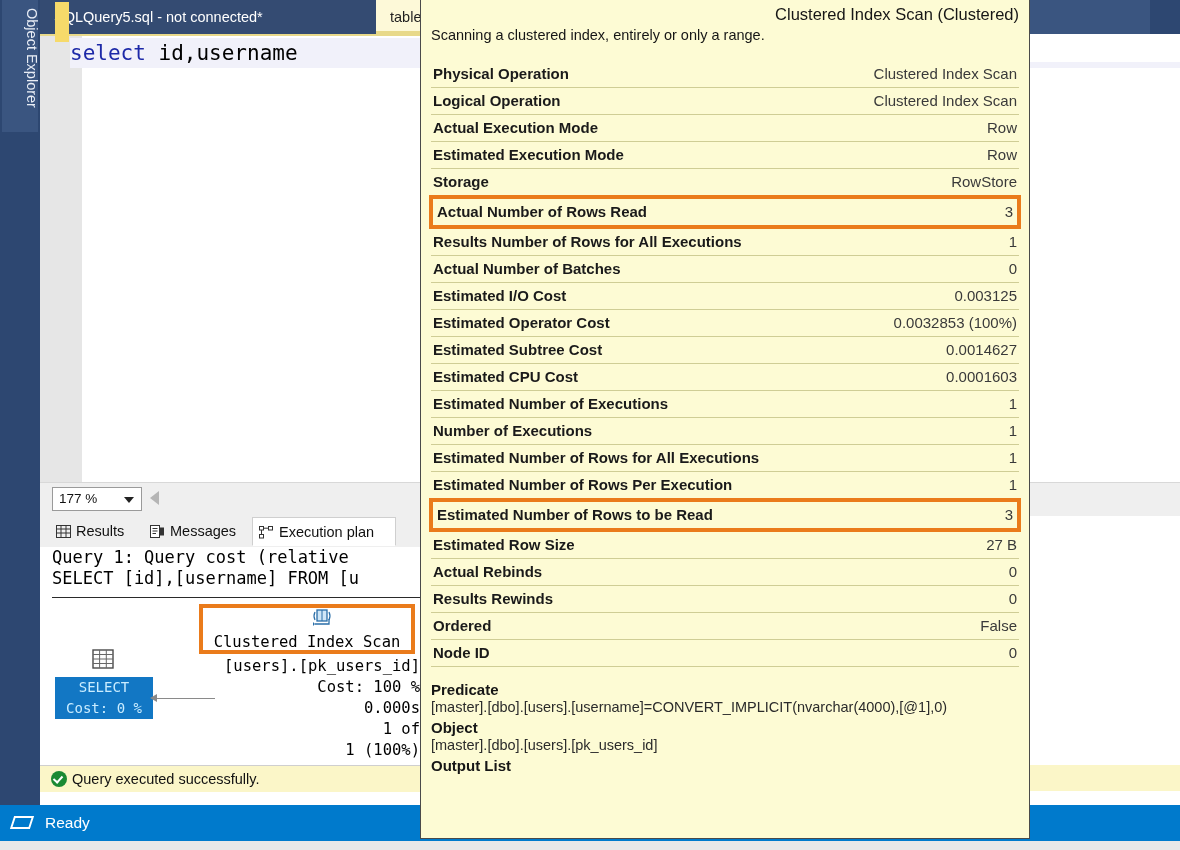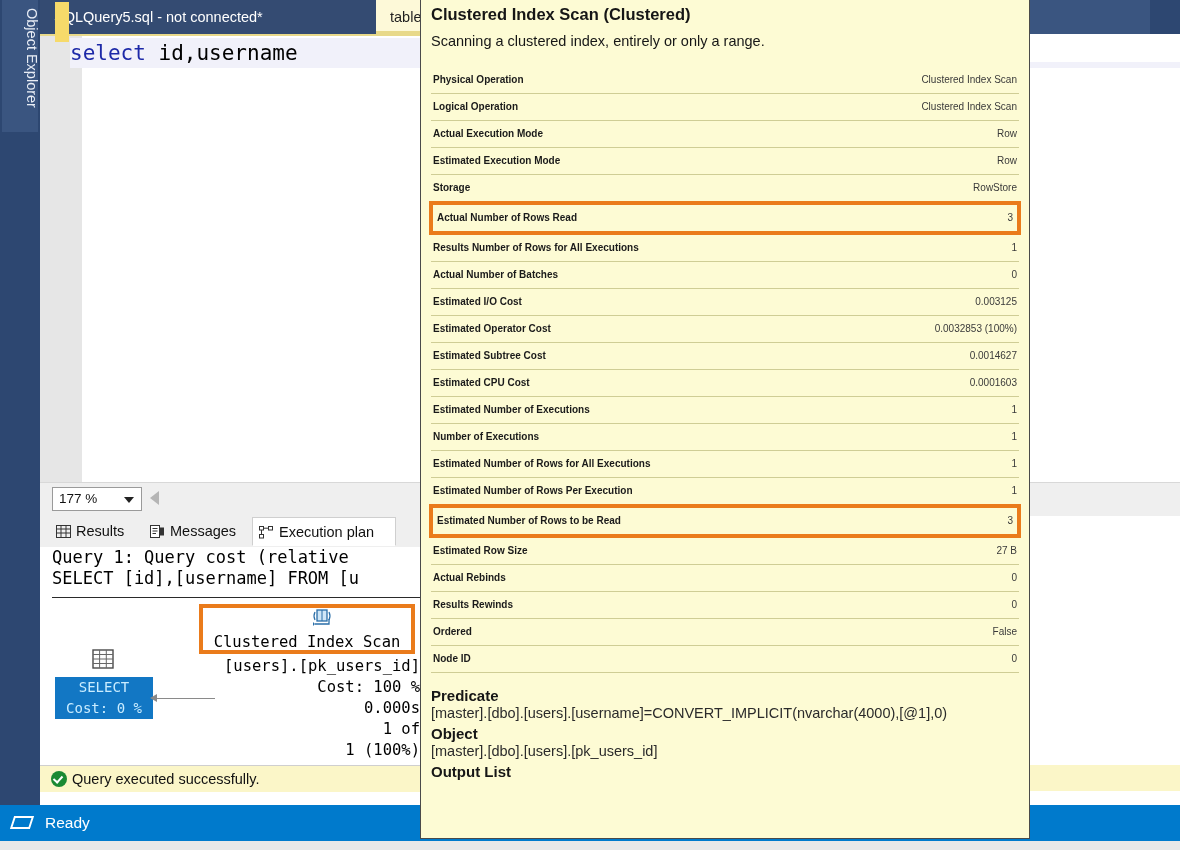--- a/index.html
+++ b/index.html
@@ -359,39 +359,39 @@
     height: 839px;
     background: #fdfbd4;
     border: 1px solid #4a4a4a;
     border-top: none;
     box-sizing: border-box;
     overflow: hidden;
     z-index: 50;
   }
   #tooltip-title {
     margin: 5px 10px 0 10px;
-    text-align: left;
+    text-align: right;
     font-size: 16.5px;
-    font-weight: bold;
+    font-weight: normal;
     color: #161616;
   }
   #tooltip-desc {
-    margin: 9px 10px 0 10px;
+    margin: 3px 10px 0 10px;
     font-size: 14.5px;
     color: #161616;
   }
   #tooltip-table {
     margin: 18px 8px 0 8px;
     border-collapse: collapse;
     width: calc(100% - 16px);
   }
   #tooltip-table td {
     border-bottom: 1px solid #cfcd95;
     padding: 2px 2px 3px 2px;
-    font-size: 10px;
+    font-size: 15px;
     color: #1a1a1a;
     height: 21px;
     line-height: 19px;
   }
   #tooltip-table td.k {
     font-weight: bold;
     text-align: left;
     white-space: nowrap;
   }
   #tooltip-table td.v {

